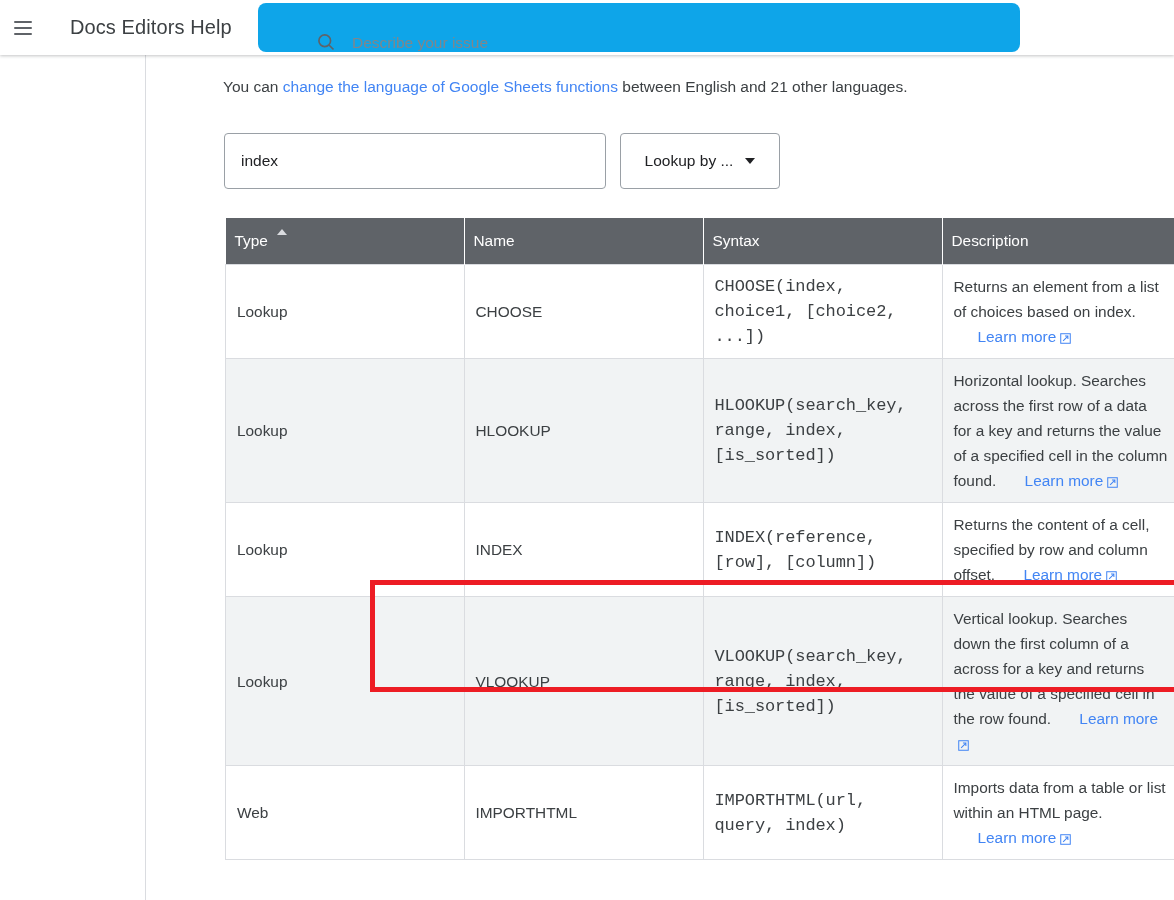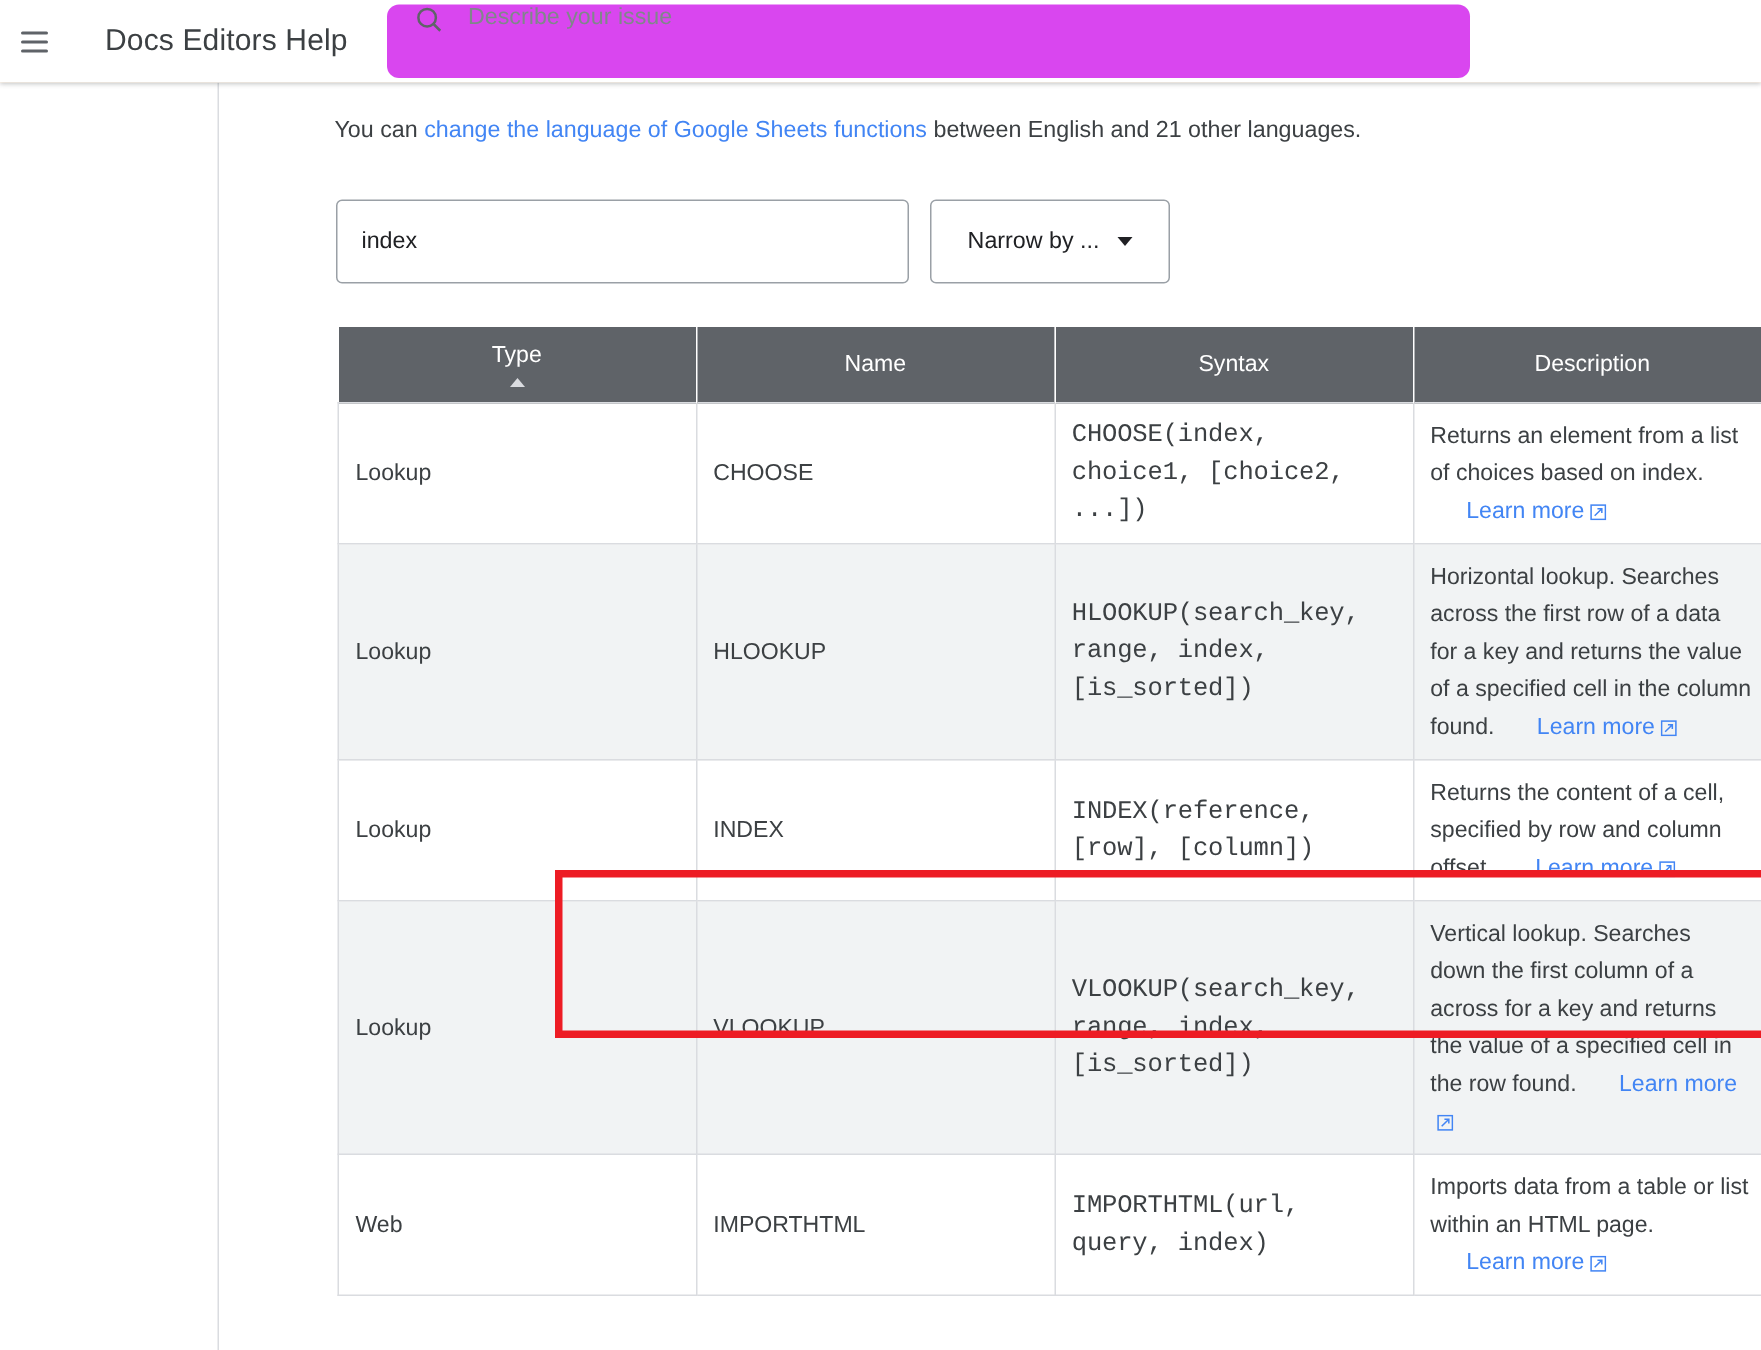--- a/index.html
+++ b/index.html
@@ -52,25 +52,26 @@
     letter-spacing: 0.1px;
     white-space: nowrap;
     cursor: pointer;
   }
   .searchbox {
     position: absolute;
     left: 258px;
     top: 3px;
     width: 722px;
     height: 49px;
-    background: #d946ef;
+    background: #0ea5e9;
     border-radius: 8px;
     display: flex;
-    align-items: flex-start;
+    align-items: flex-end;
     cursor: text;
+    padding-left: 40px;
   }
   .search-icon {
     margin-left: 18px;
     margin-right: 16px;
     width: 20px;
     height: 20px;
     flex: 0 0 auto;
     display: block;
   }
   .search-input {
@@ -189,21 +190,21 @@
     font-weight: normal;
     text-align: left;
     padding: 10px 9px;
     height: 26px;
     vertical-align: middle;
     border-right: 1px solid #ffffff;
     font-size: 15.4px;
     cursor: pointer;
   }
   table.fn th:last-child { border-right: none; }
-  .th-inner { display: flex; align-items: center; gap: 9px; flex-direction: column; }
+  .th-inner { display: flex; gap: 9px; }
   .sort-arrow {
     width: 0; height: 0;
     border-left: 5px solid transparent;
     border-right: 5px solid transparent;
     border-bottom: 6px solid #dadce0;
     margin-top: -3px;
   }
   table.fn td {
     border: 1px solid #dadce0;
     padding: 9px 12px 9px 11px;
@@ -271,21 +272,21 @@
 
   <div class="left-rail"></div>
 
   <div class="content">
 
     <div class="intro"><span>You can </span><a href="#">change the language of Google Sheets functions</a><span> between English and 21 other languages.</span></div>
 
     <div class="controls">
       <input class="filter-input" type="text" value="index" style="">
       <div class="narrow-btn">
-        <span class="narrow-label">Narrow by ...</span>
+        <span class="narrow-label">Lookup by ...</span>
         <span class="caret"></span>
       </div>
     </div>
 
     <div class="table-wrap">
       <table class="fn">
         <thead>
           <tr>
             <th style="width:220px">
               <span class="th-inner">

